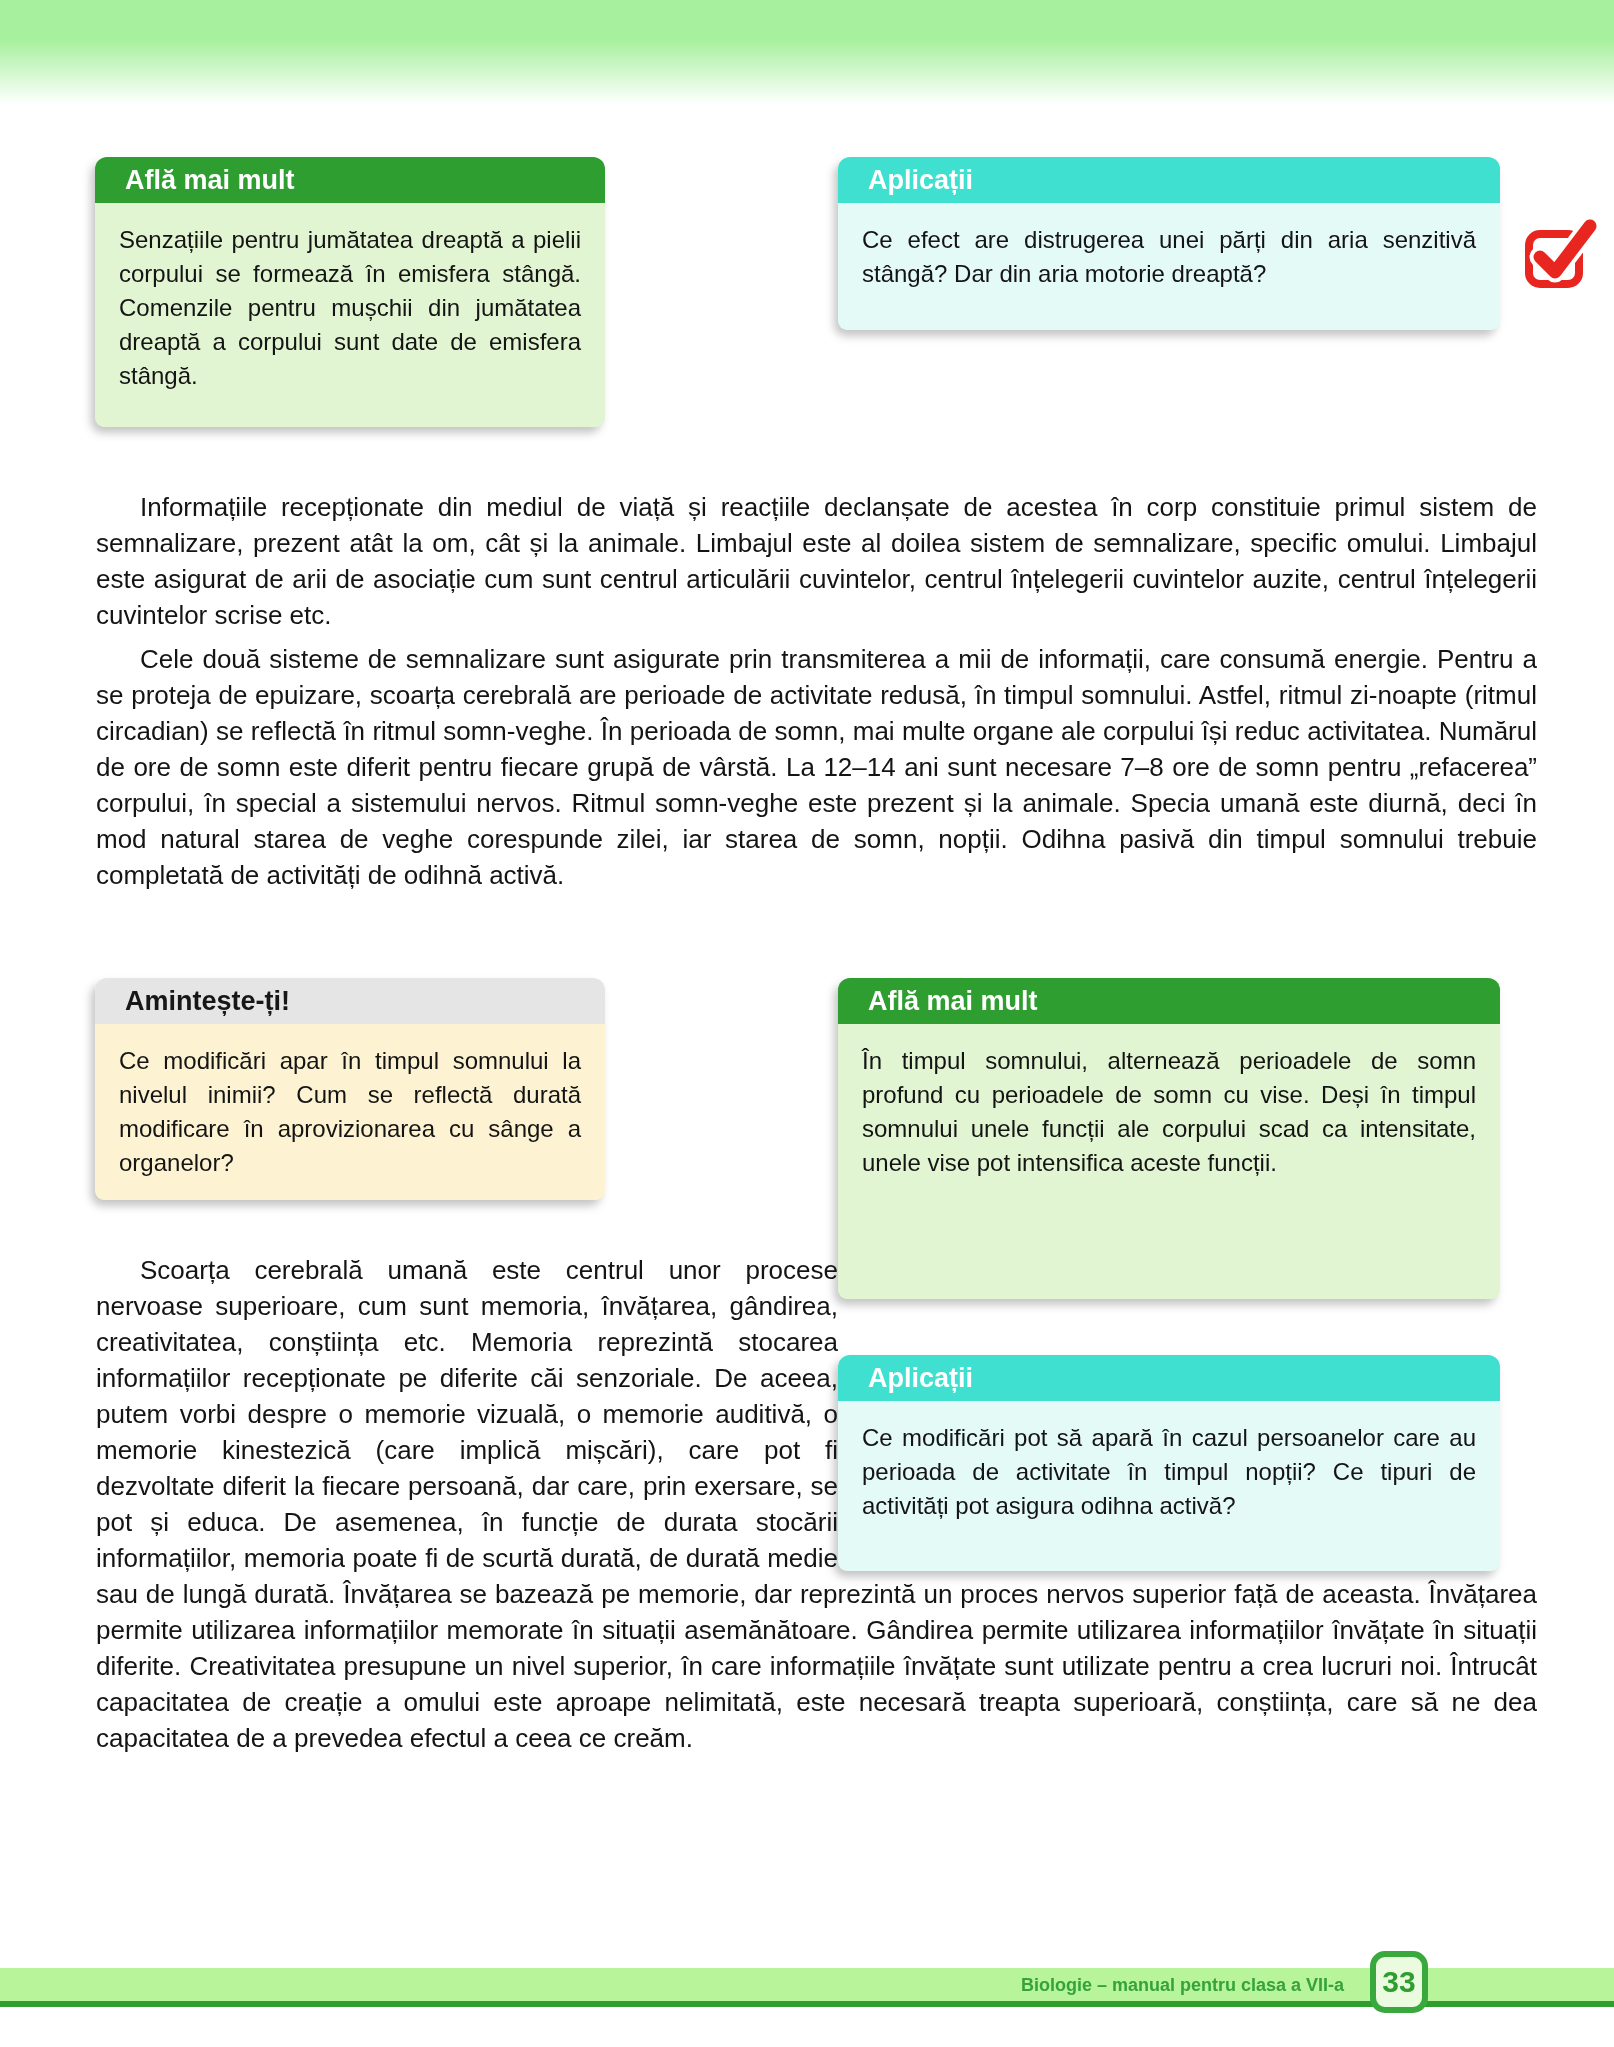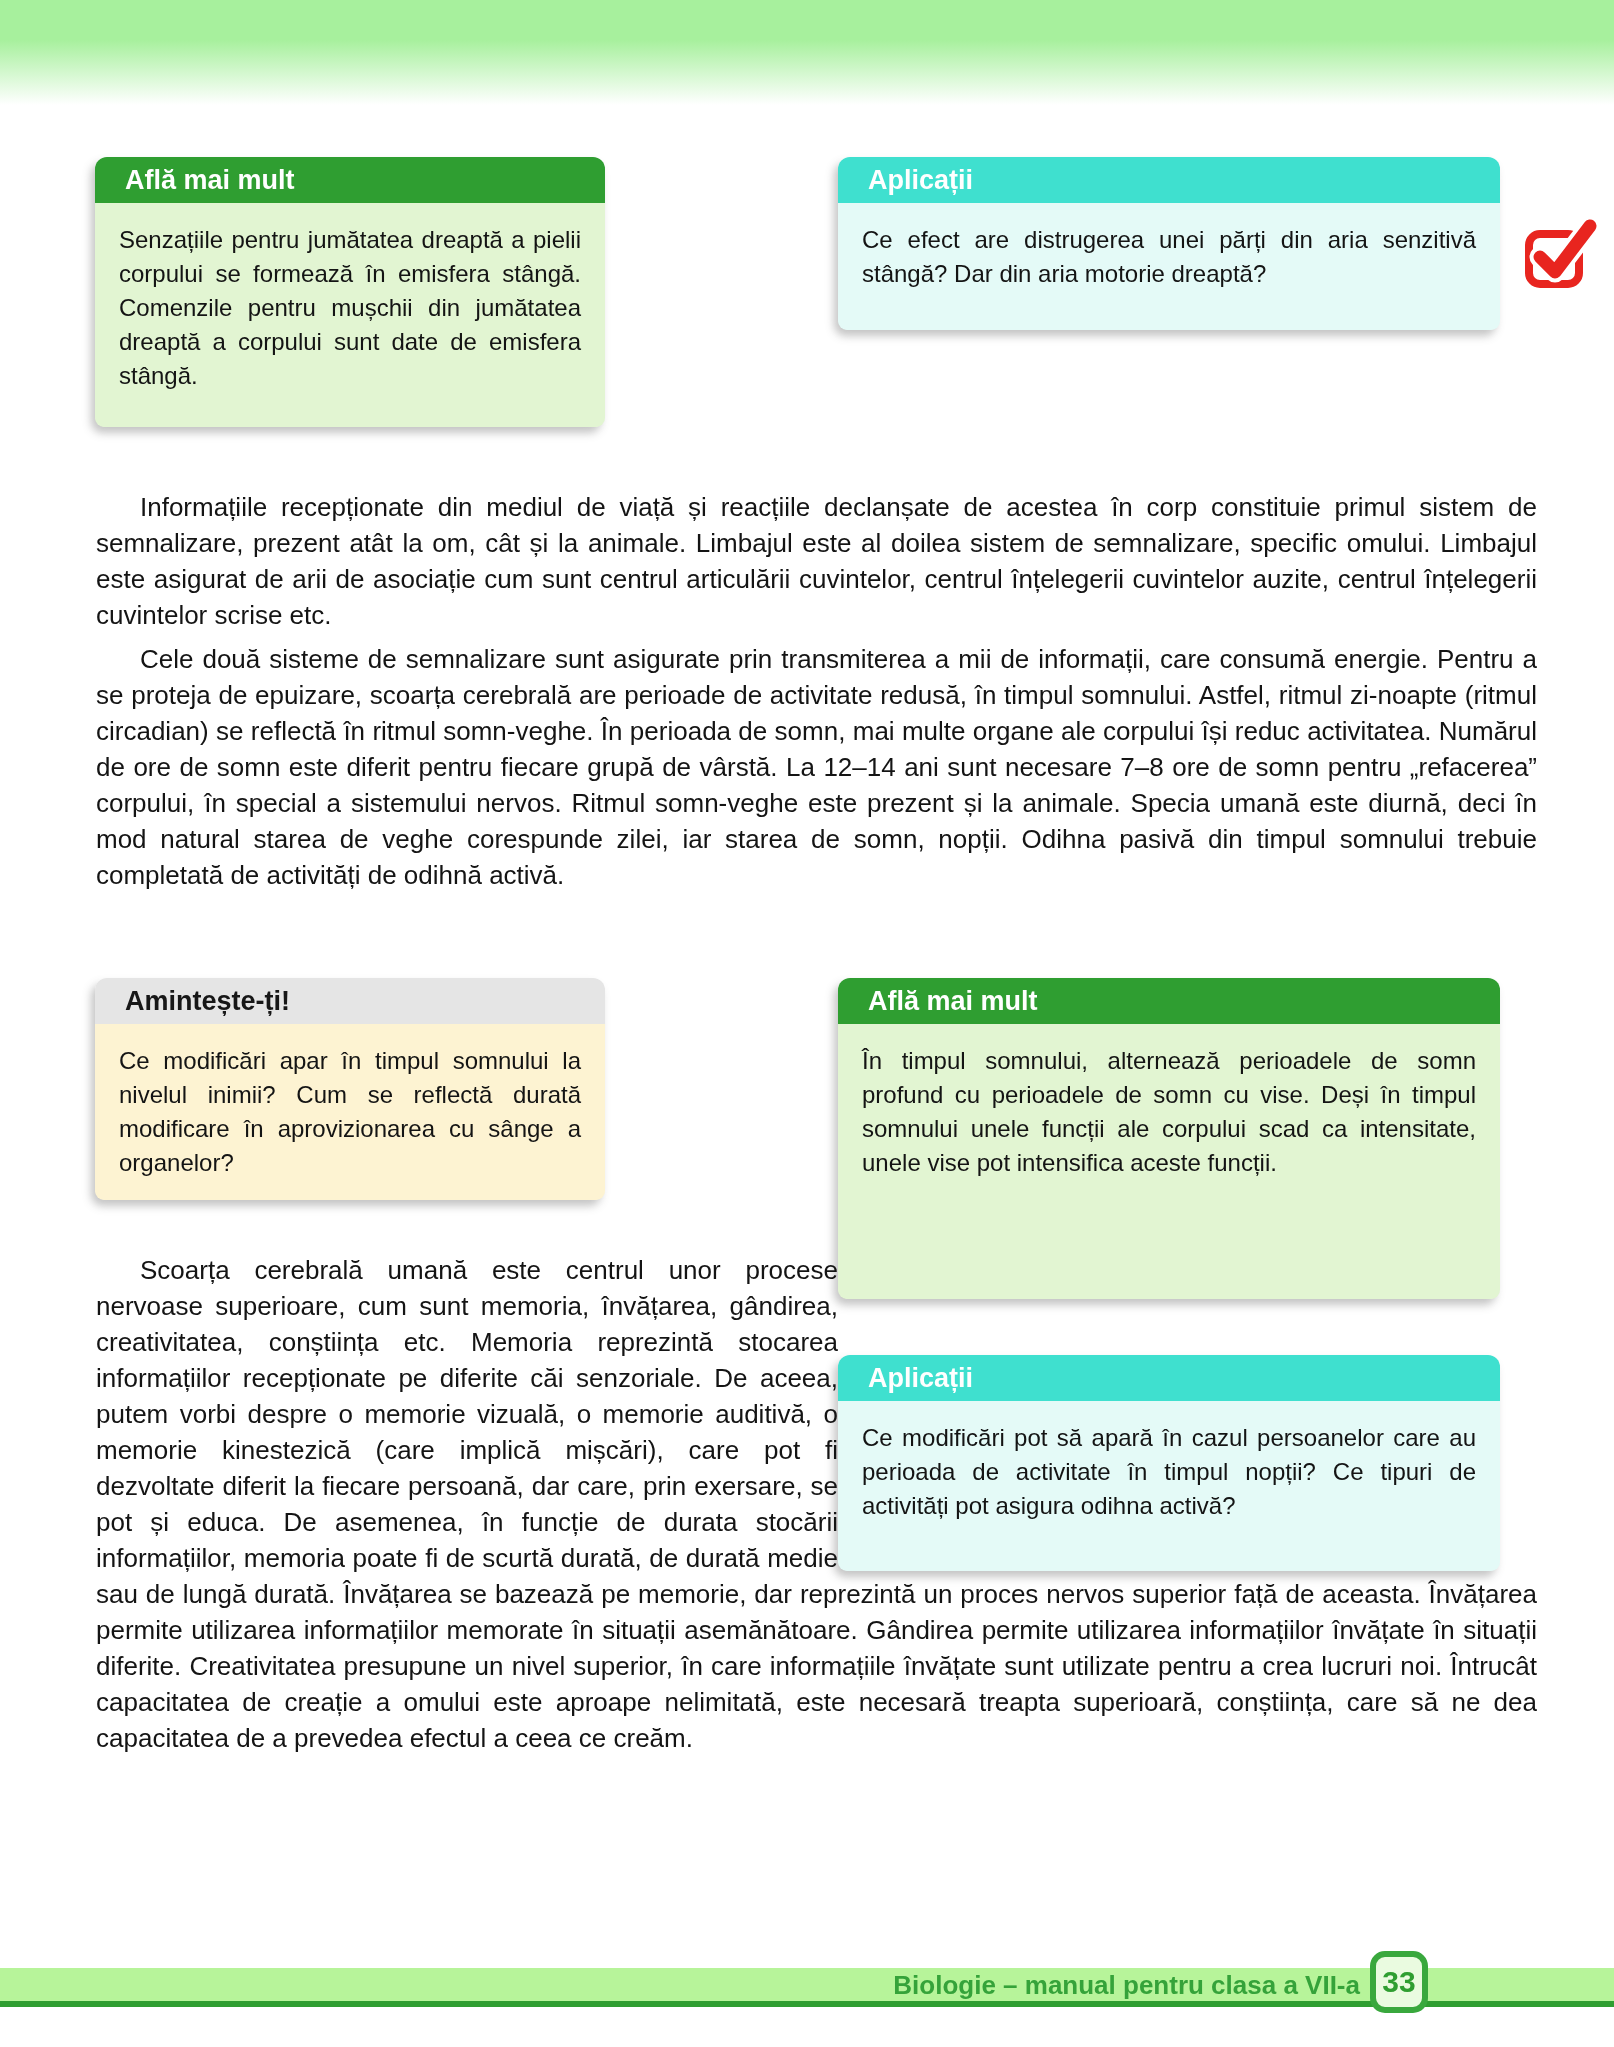--- a/index.html
+++ b/index.html
@@ -58,22 +58,22 @@
   .box-afla2 .box-body { height:275px; }
   .box-apl2 .box-body { height:170px; }
   .box-aminteste { width:510px; margin-left:7px; margin-bottom:52px; }
   .box-aminteste .box-body { height:176px; }
 
   .footer-bar {
     position:absolute; left:0; top:1968px; width:1614px; height:33px;
     background:#b7f49a; border-bottom:6px solid #2f9e31;
   }
   .footer-title {
-    position:absolute; right:254px; top:0; height:33px; line-height:34px;
-    font-size:26px; font-weight:bold; color:#35a33a; white-space:nowrap;
+    position:absolute; right:270px; top:0; height:33px; line-height:34px;
+    font-size:18px; font-weight:bold; color:#35a33a; white-space:nowrap;
   }
   .page-badge {
     position:absolute; left:1370px; top:1951px; width:58px; height:62px;
     box-sizing:border-box; background:#eafbe0;
     border:6px solid #39a83d; border-radius:15px;
     text-align:center; line-height:49px;
     font-size:30px; font-weight:bold; color:#2f9e31;
   }
 </style>
 </head>

